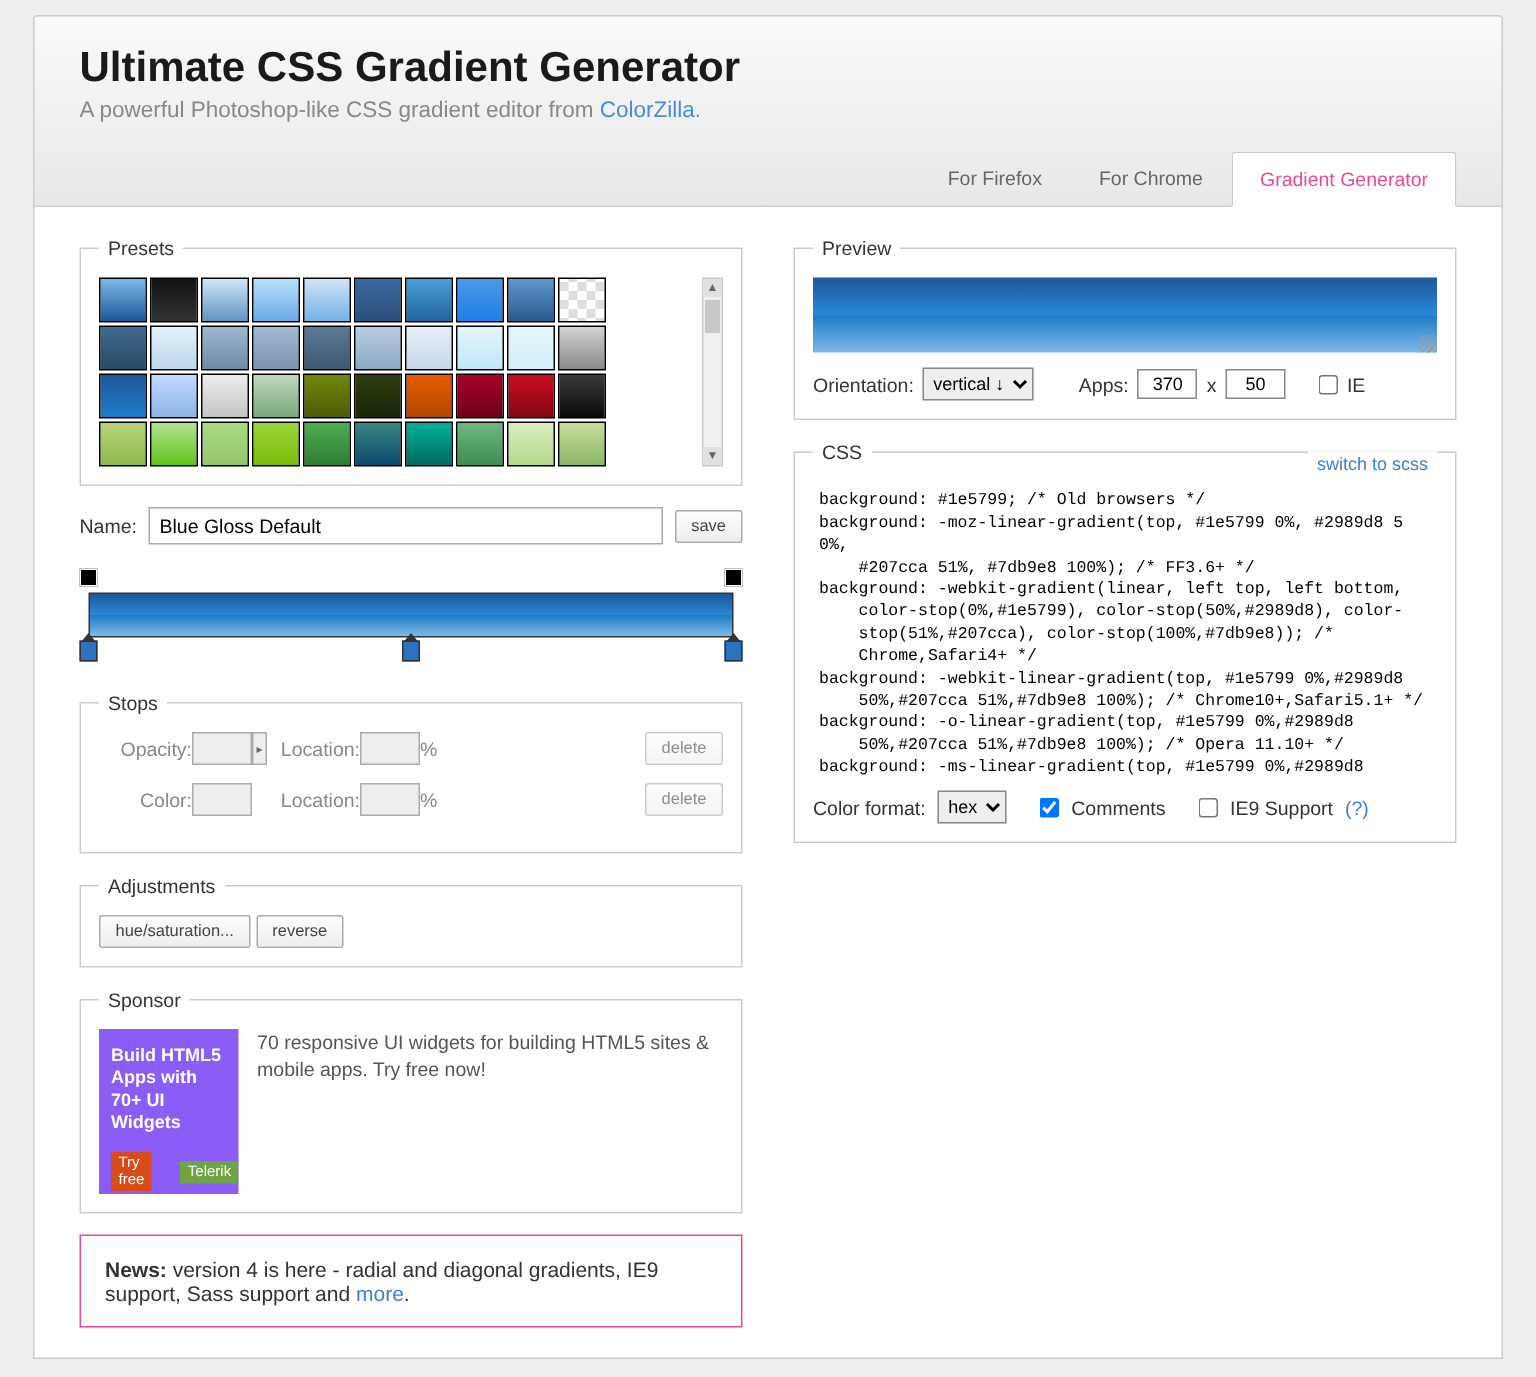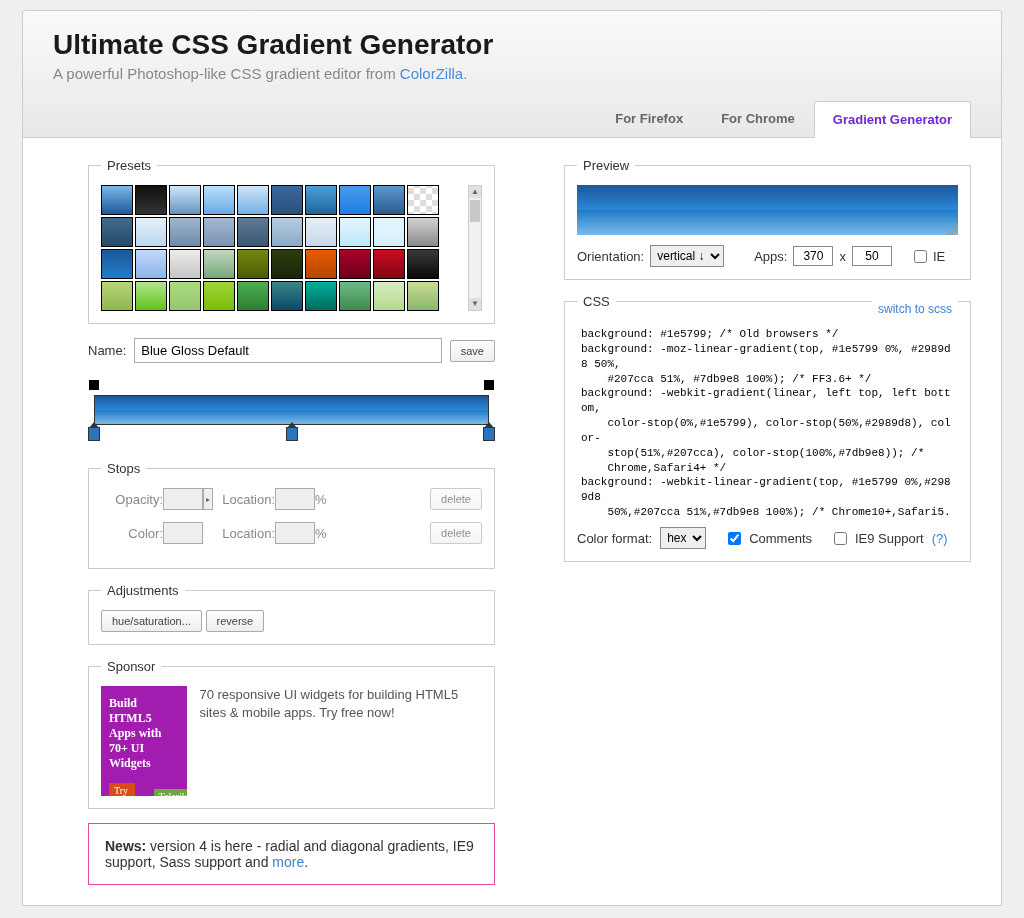--- a/index.html
+++ b/index.html
@@ -3,24 +3,24 @@
 <meta charset="utf-8">
 <style>
 * { box-sizing: border-box; margin: 0; padding: 0; }
 body { font-family: Arial, Helvetica, sans-serif; background: #efefef; font-size: 13px; color: #333; }
 .page { width: 980px; margin: 0 auto; padding: 10px 0; }
 .header { background: linear-gradient(#fafafa, #e8e8e8); border: 1px solid #ccc; border-radius: 3px 3px 0 0; padding: 18px 30px 0 30px; }
 .header h1 { font-size: 28px; font-weight: bold; color: #1a1a1a; margin-bottom: 4px; }
 .subtitle { color: #888; font-size: 15px; margin-bottom: 18px; }
 .subtitle a { color: #4a8cd6; text-decoration: none; }
 .tabs { display: flex; justify-content: flex-end; gap: 0; }
-.tab { padding: 10px 18px; color: #666; cursor: pointer; border: 1px solid transparent; font-weight: bold; }
-.tab.active { background: #fff; border: 1px solid #ccc; border-bottom: 1px solid #fff; color: #6d28d9; border-radius: 3px 3px 0 0; position: relative; top: 1px; }
+.tab { padding: 10px 18px; color: #666; cursor: pointer; border: 1px solid transparent; }
+.tab.active { background: #fff; border: 1px solid #ccc; border-bottom: 1px solid #fff; color: #ec4899; border-radius: 3px 3px 0 0; position: relative; top: 1px; }
 .main { background: #fff; border: 1px solid #ccc; border-top: none; padding: 20px 30px; display: flex; gap: 34px; }
-.col { flex: 1; min-width: 0; margin-left: 35px; }
+.col { flex: 1; min-width: 0; }
 fieldset { border: 1px solid #ccc; padding: 12px; margin-bottom: 14px; position: relative; }
 legend { padding: 0 6px; color: #333; font-size: 13px; }
 .presets-grid-wrap { display: flex; gap: 6px; }
 .presets-grid { display: grid; grid-template-columns: repeat(10, 32px); grid-auto-rows: 30px; gap: 2px; flex: 1; }
 .preset-swatch { border: 1px solid #000; cursor: pointer; }
 .scrollbar-v { width: 14px; background: #f0f0f0; border: 1px solid #ccc; display: flex; flex-direction: column; justify-content: space-between; align-items: center; }
 .scroll-btn { width: 100%; height: 12px; background: #e0e0e0; font-size: 8px; text-align: center; line-height: 12px; color: #666; }
 .scroll-thumb { width: 10px; height: 22px; background: #c8c8c8; margin: 2px auto; }
 .name-row { display: flex; gap: 8px; align-items: center; margin-bottom: 14px; }
 .name-row label { color: #333; }
@@ -42,21 +42,21 @@
 select { padding: 2px; border: 1px solid #888; font-size: 12px; }
 .size-inp { width: 40px; padding: 2px 4px; border: 1px solid #888; text-align: center; font-size: 12px; }
 .css-legend-extra { position: absolute; right: 12px; top: -8px; background: #fff; padding: 0 6px; }
 .css-legend-extra a { color: #3b7fd0; text-decoration: none; font-size: 12px; }
 .code { font-family: "Courier New", monospace; font-size: 11px; line-height: 1.35; white-space: pre-wrap; word-break: break-all; color: #000; padding: 6px 4px; background: #fff; height: 200px; overflow: hidden; }
 .opt-row2 { display:flex; align-items:center; gap:8px; margin-top:6px; flex-wrap:wrap; }
 .btn-row { display:flex; justify-content:flex-end; gap:6px; margin-top:8px; }
 .permalink-text { color:#333; font-size:13px; }
 .permalink-text a { color:#3b7fd0; text-decoration:none; }
 .sponsor-box { display:flex; gap:12px; align-items:flex-start; }
-.sponsor-ad { width:130px; height:110px; background:#a21caf; color:#fff; padding:10px 8px; font-size:12px; position:relative; overflow:hidden; display:flex; flex-direction:column;font-family:Liberation Serif, serif; }
+.sponsor-ad { width:130px; height:110px; background:#8b5cf6; color:#fff; padding:10px 8px; font-size:12px; position:relative; overflow:hidden; display:flex; flex-direction:column; }
 .sponsor-ad .ad-title { font-weight:bold; line-height:1.25; margin-bottom:4px; }
 .sponsor-ad .ad-phone { height:34px; background:linear-gradient(#0a3a5a,#041e30); border-radius:3px; margin:2px 0 6px 0; }
 .sponsor-ad .ad-foot { display:flex; align-items:center; gap:19px; font-size:10px; }
 .tryfree { background:#d84b1b; color:#fff; padding:2px 5px; font-size:10px; }
 .telerik { background:#6fa443; color:#fff; padding:2px 5px; font-size:10px; }
 .sponsor-text { color:#555; font-size:13px; line-height:1.4; }
 .news-box { border:1px solid #ec4899; padding:14px 16px; color:#333; font-size:14px; }
 .news-box a { color:#3b7fd0; text-decoration:none; }
 .help-q { color:#3b7fd0; cursor:help; }
 </style>

